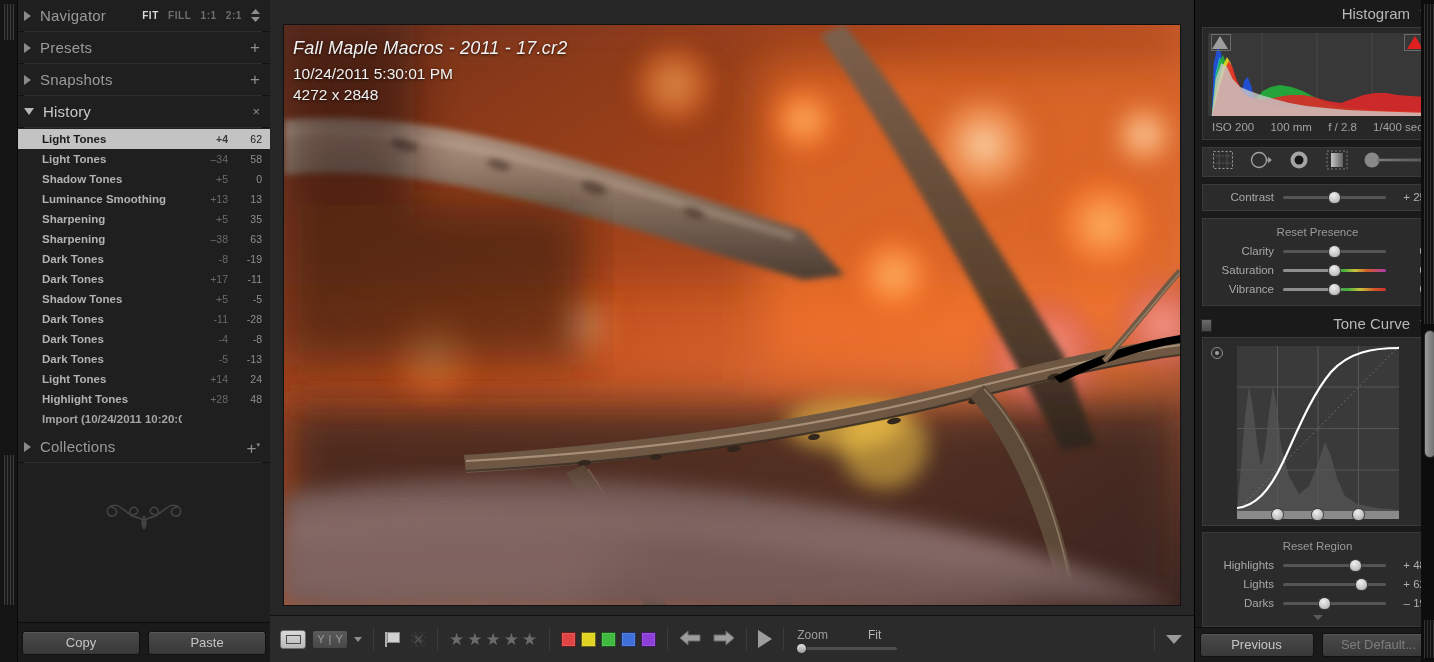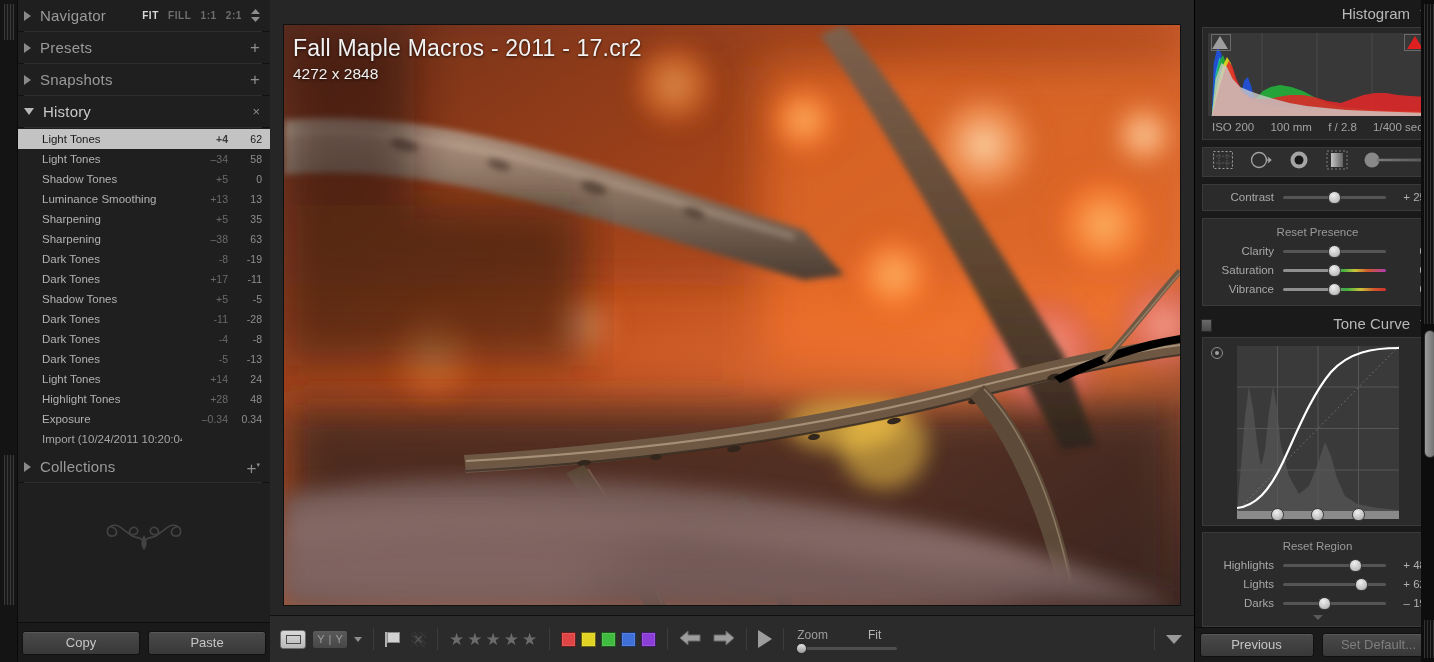--- a/index.html
+++ b/index.html
@@ -84,21 +84,21 @@
   .close-x { font-size: 13px; color: #8e8e8e; }
 
   
   .history-list { background: #1f1f1f; padding-top: 1px; }
   .hist-row {
     height: 20px; display: flex; align-items: center;
     padding: 0 8px 0 24px;
     font-size: 11.5px; color: #b2b2b2;
   }
   .hist-row.sel { background: #c3c3c3; color: #1a1a1a; }
-  .hist-name { flex: 1; white-space: nowrap; overflow: hidden; }
+  .hist-name { flex: 1; white-space: nowrap; overflow: hidden; font-weight: bold; }
   .hist-delta {
     width: 46px; text-align: right; color: #6a6a6a; font-size: 10.5px;
   }
   .hist-val {
     width: 34px; text-align: right; color: #8e8e8e; font-size: 10.5px;
   }
   .hist-row.sel .hist-delta { color: #3a3a3a; font-weight: bold; }
   .hist-row.sel .hist-val { color: #1a1a1a; font-weight: normal; }
   .hist-row.import .hist-name { color: #a5a5a5; }
 
@@ -141,21 +141,21 @@
     position: absolute; inset: 0;
     overflow: hidden;
     background: #2a1a16;
   }
   .overlay-text {
     position: absolute; left: 9px; top: 8px; z-index: 5;
     color: #f2f2f2;
     text-shadow: 0 1px 3px rgba(0,0,0,.75);
     pointer-events: none;
   }
-  .ov-title { font-size: 23px; letter-spacing: .2px; line-height: 30px; }
+  .ov-title { font-size: 18px; letter-spacing: .2px; line-height: 30px; font-style: italic; }
   .ov-sub { font-size: 15.5px; line-height: 21px; }
 
   
   .toolbar {
     height: 47px; background: #2b2b2b;
     border-top: 1px solid #111;
     display: flex; align-items: center;
     padding: 0 12px 0 10px; gap: 0;
     position: relative;
   }
@@ -479,25 +479,20 @@
           </div>
           <div class="hist-row">
             <span class="hist-name">Light Tones</span>
             <span class="hist-delta">+14</span>
             <span class="hist-val">24</span>
           </div>
           <div class="hist-row">
             <span class="hist-name">Highlight Tones</span>
             <span class="hist-delta">+28</span>
             <span class="hist-val">48</span>
-          </div>
-          <div class="hist-row">
-            <span class="hist-name">Exposure</span>
-            <span class="hist-delta">–0.34</span>
-            <span class="hist-val">0.34</span>
           </div>
           <div class="hist-row import">
             <span class="hist-name">Import (10/24/2011 10:20:04 PM)</span>
             <span class="hist-delta"></span>
             <span class="hist-val"></span>
           </div>
         </div>
 
       <div class="panel-header" style="margin-top:2px">
         <span class="tri tri-right"></span>
@@ -648,20 +643,21 @@
             </g>
 
             <g filter="url(#blurLg)" opacity=".5">
               <rect x="0" y="0" width="130" height="300" fill="#1c100c"></rect>
               <rect x="0" y="180" width="300" height="160" fill="#24130e"></rect>
             </g>
           </svg>
         </div>
         <div class="overlay-text">
           <div class="ov-title">Fall Maple Macros - 2011 - 17.cr2</div>
+          <div class="ov-sub">10/24/2011 5:30:01 PM</div>
           <div class="ov-sub">4272 x 2848</div>
         </div>
       </div>
     </div>
 
     <div class="toolbar">
       <div class="tb-group">
         <div class="ic-loupe">
             <i></i>
           </div>

